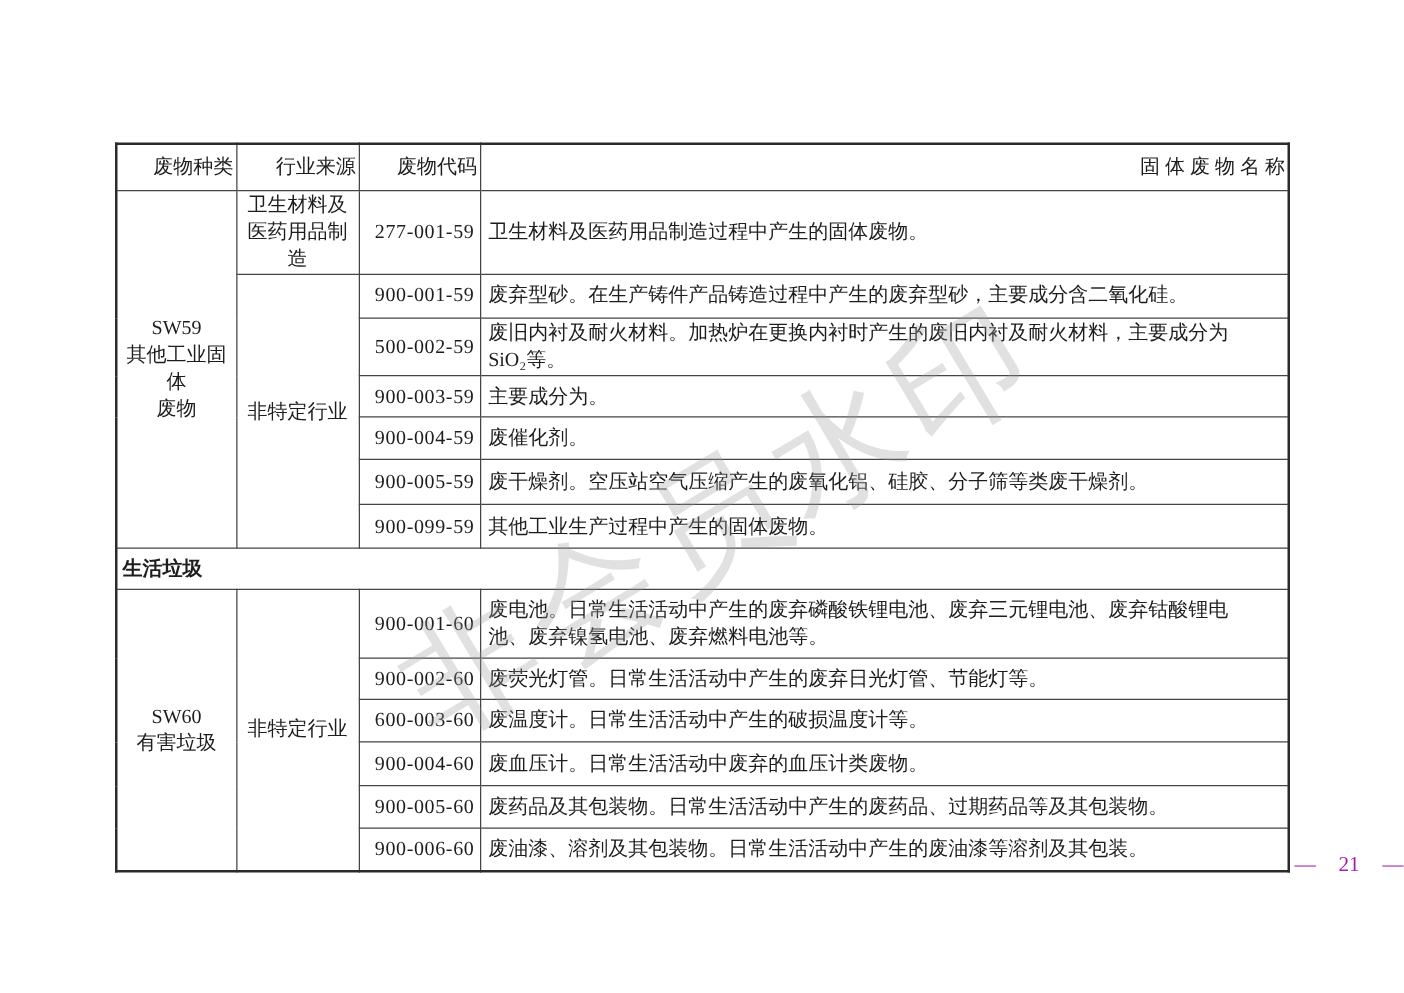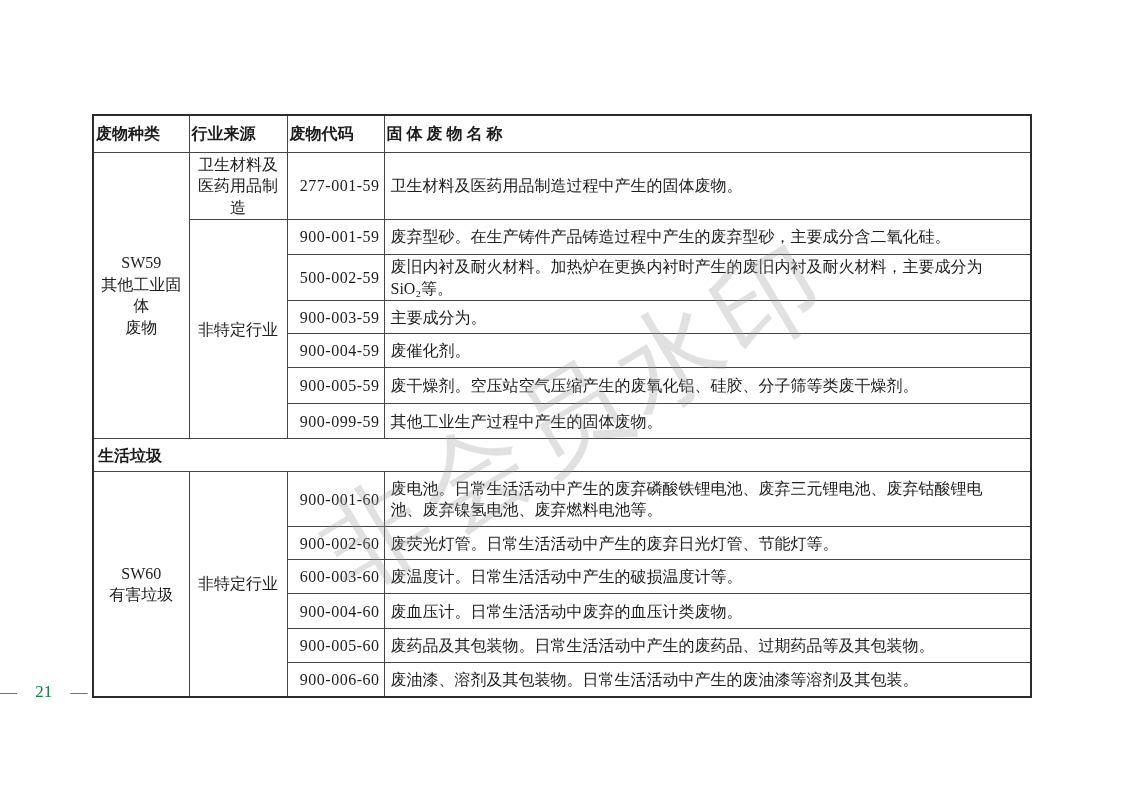--- a/index.html
+++ b/index.html
@@ -28,22 +28,22 @@
     border: 2px solid #2b2b2b;
     font-size: 16px;
   }
   .waste-table th, .waste-table td {
     border: 1px solid #454545;
     padding: 1px 4px;
     vertical-align: middle;
     line-height: 1.35;
   }
   .waste-table th {
-    font-weight: bold;
-    text-align: left;
+    font-weight: normal;
+    text-align: right;
     padding: 2px;
   }
   td.cat-cell, td.src-cell {
     text-align: center;
     white-space: pre-line;
   }
   td.code-cell {
     text-align: right;
     letter-spacing: 0.5px;
   }
@@ -54,23 +54,23 @@
   }
   td.section-cell {
     text-align: left;
     font-weight: bold;
   }
   .footer {
     position: absolute;
     left: 0;
     top: 682px;
     width: 100%;
-    text-align: left;
+    text-align: right;
     font-size: 17px;
-    color: #15803d;
+    color: #a21caf;
     word-spacing: 14px;
   }
   .watermark {
     position: absolute;
     left: 235px;
     top: 255px;
     width: 680px;
     height: 320px;
     display: flex;
     align-items: center;

